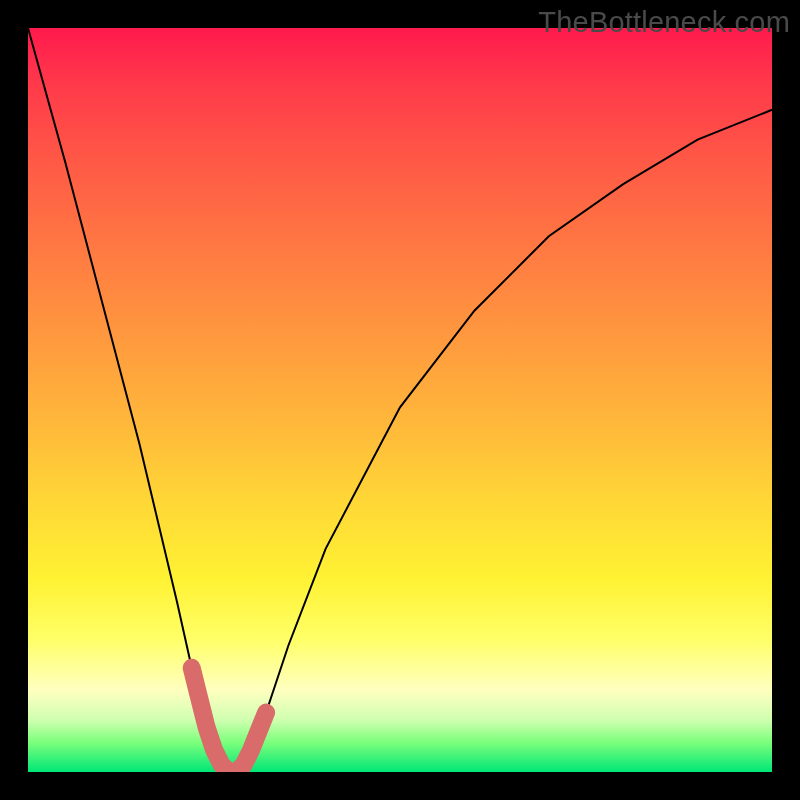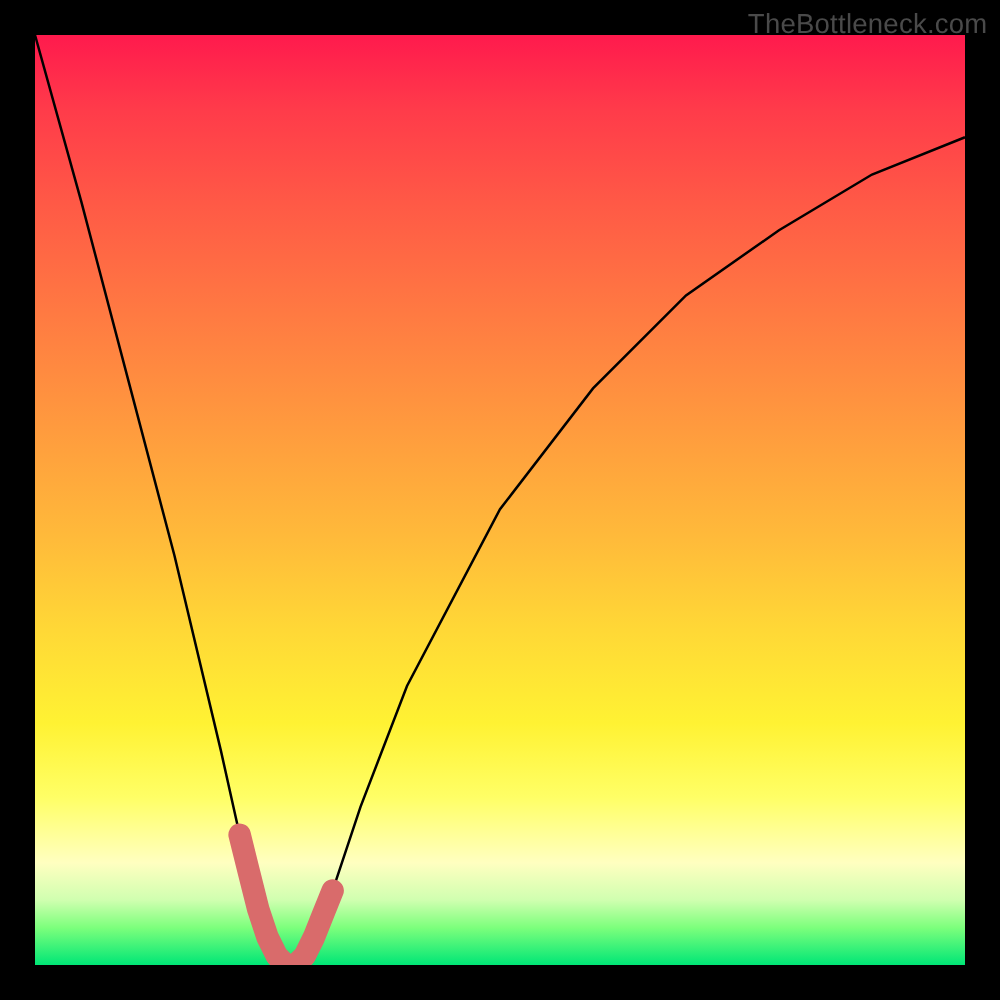--- a/index.html
+++ b/index.html
@@ -30,21 +30,21 @@
       #ffffc0 89%,
       #d0ffb0 93%,
       #7cff7c 96%,
       #00e676 100%
     );
   }
   .watermark {
     position: absolute;
     top: 6px;
     right: 10px;
-    font-size: 22px;
+    font-size: 29px;
     color: #4a4a4a;
     letter-spacing: 0.2px;
     user-select: none;
   }
   svg.curve {
     position: absolute;
     left: 28px;
     top: 28px;
     width: 744px;
     height: 744px;

